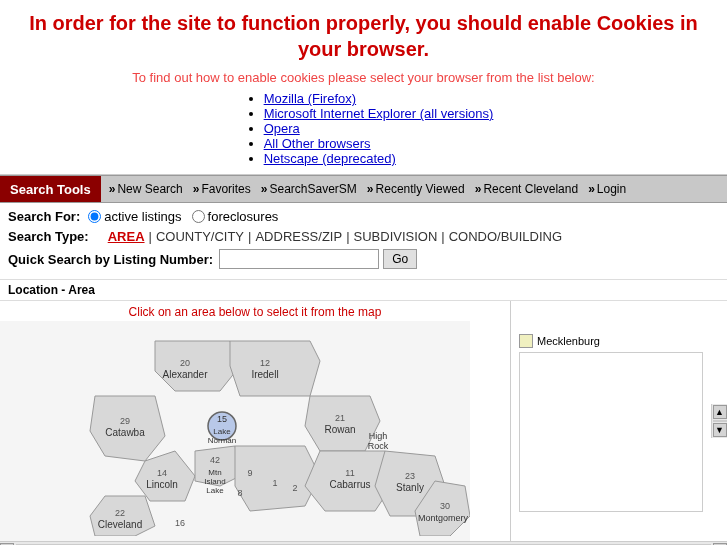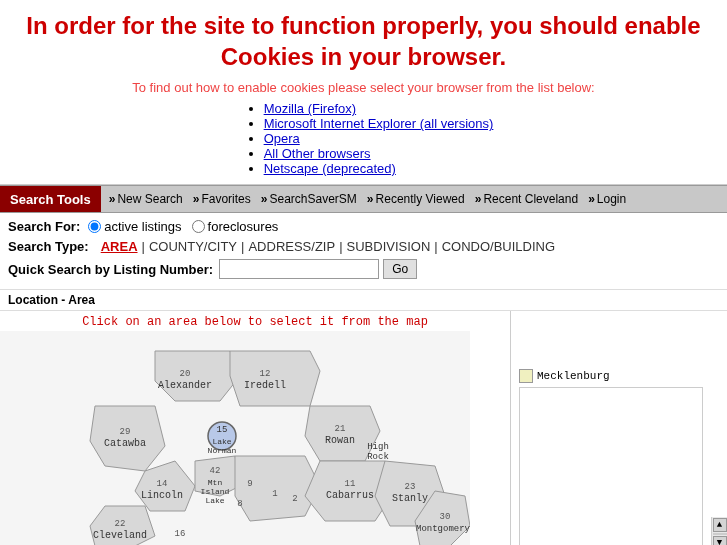--- a/index.html
+++ b/index.html
@@ -6,21 +6,21 @@
     body { font-family: Arial, sans-serif; font-size: 13px; background: #fff; width: 727px; }
 
     .cookie-warning {
       text-align: center;
       padding: 10px 20px 8px;
       background: #fff;
       border-bottom: 1px solid #ccc;
     }
     .cookie-warning h1 {
       color: #cc0000;
-      font-size: 24px;
+      font-size: 20px;
       font-weight: bold;
       font-family: Arial, sans-serif;
       line-height: 1.3;
       margin-bottom: 8px;
     }
     .cookie-warning p {
       font-size: 13px;
       color: #ef4444;
       margin-bottom: 6px;
     }
@@ -103,21 +103,21 @@
       font-size: 13px;
     }
     .search-type-row {
       display: flex;
       align-items: center;
       margin-bottom: 5px;
       font-size: 13px;
     }
     .search-type-label {
       font-weight: bold;
-      margin-right: 12px;
+      margin-right: 19px;
     }
     .search-type-links {
       display: flex;
       align-items: center;
       gap: 0;
     }
     .search-type-links a {
       color: #cc0000;
       text-decoration: underline;
       font-size: 13px;
@@ -160,23 +160,22 @@
 
     
     .location-header {
       padding: 3px 8px;
       font-weight: bold;
       font-size: 12px;
       border-bottom: 1px solid #ddd;
     }
     .location-content {
       display: flex;
-      align-items: flex-end;
+      align-items: center;
       padding: 0;
-      font-family: Liberation Mono, monospace;
     }
     .map-section {
       flex: 1;
       border-right: 1px solid #ccc;
       position: relative;
     }
     .map-instruction {
       text-align: center;
       color: #cc0000;
       font-size: 12px;

